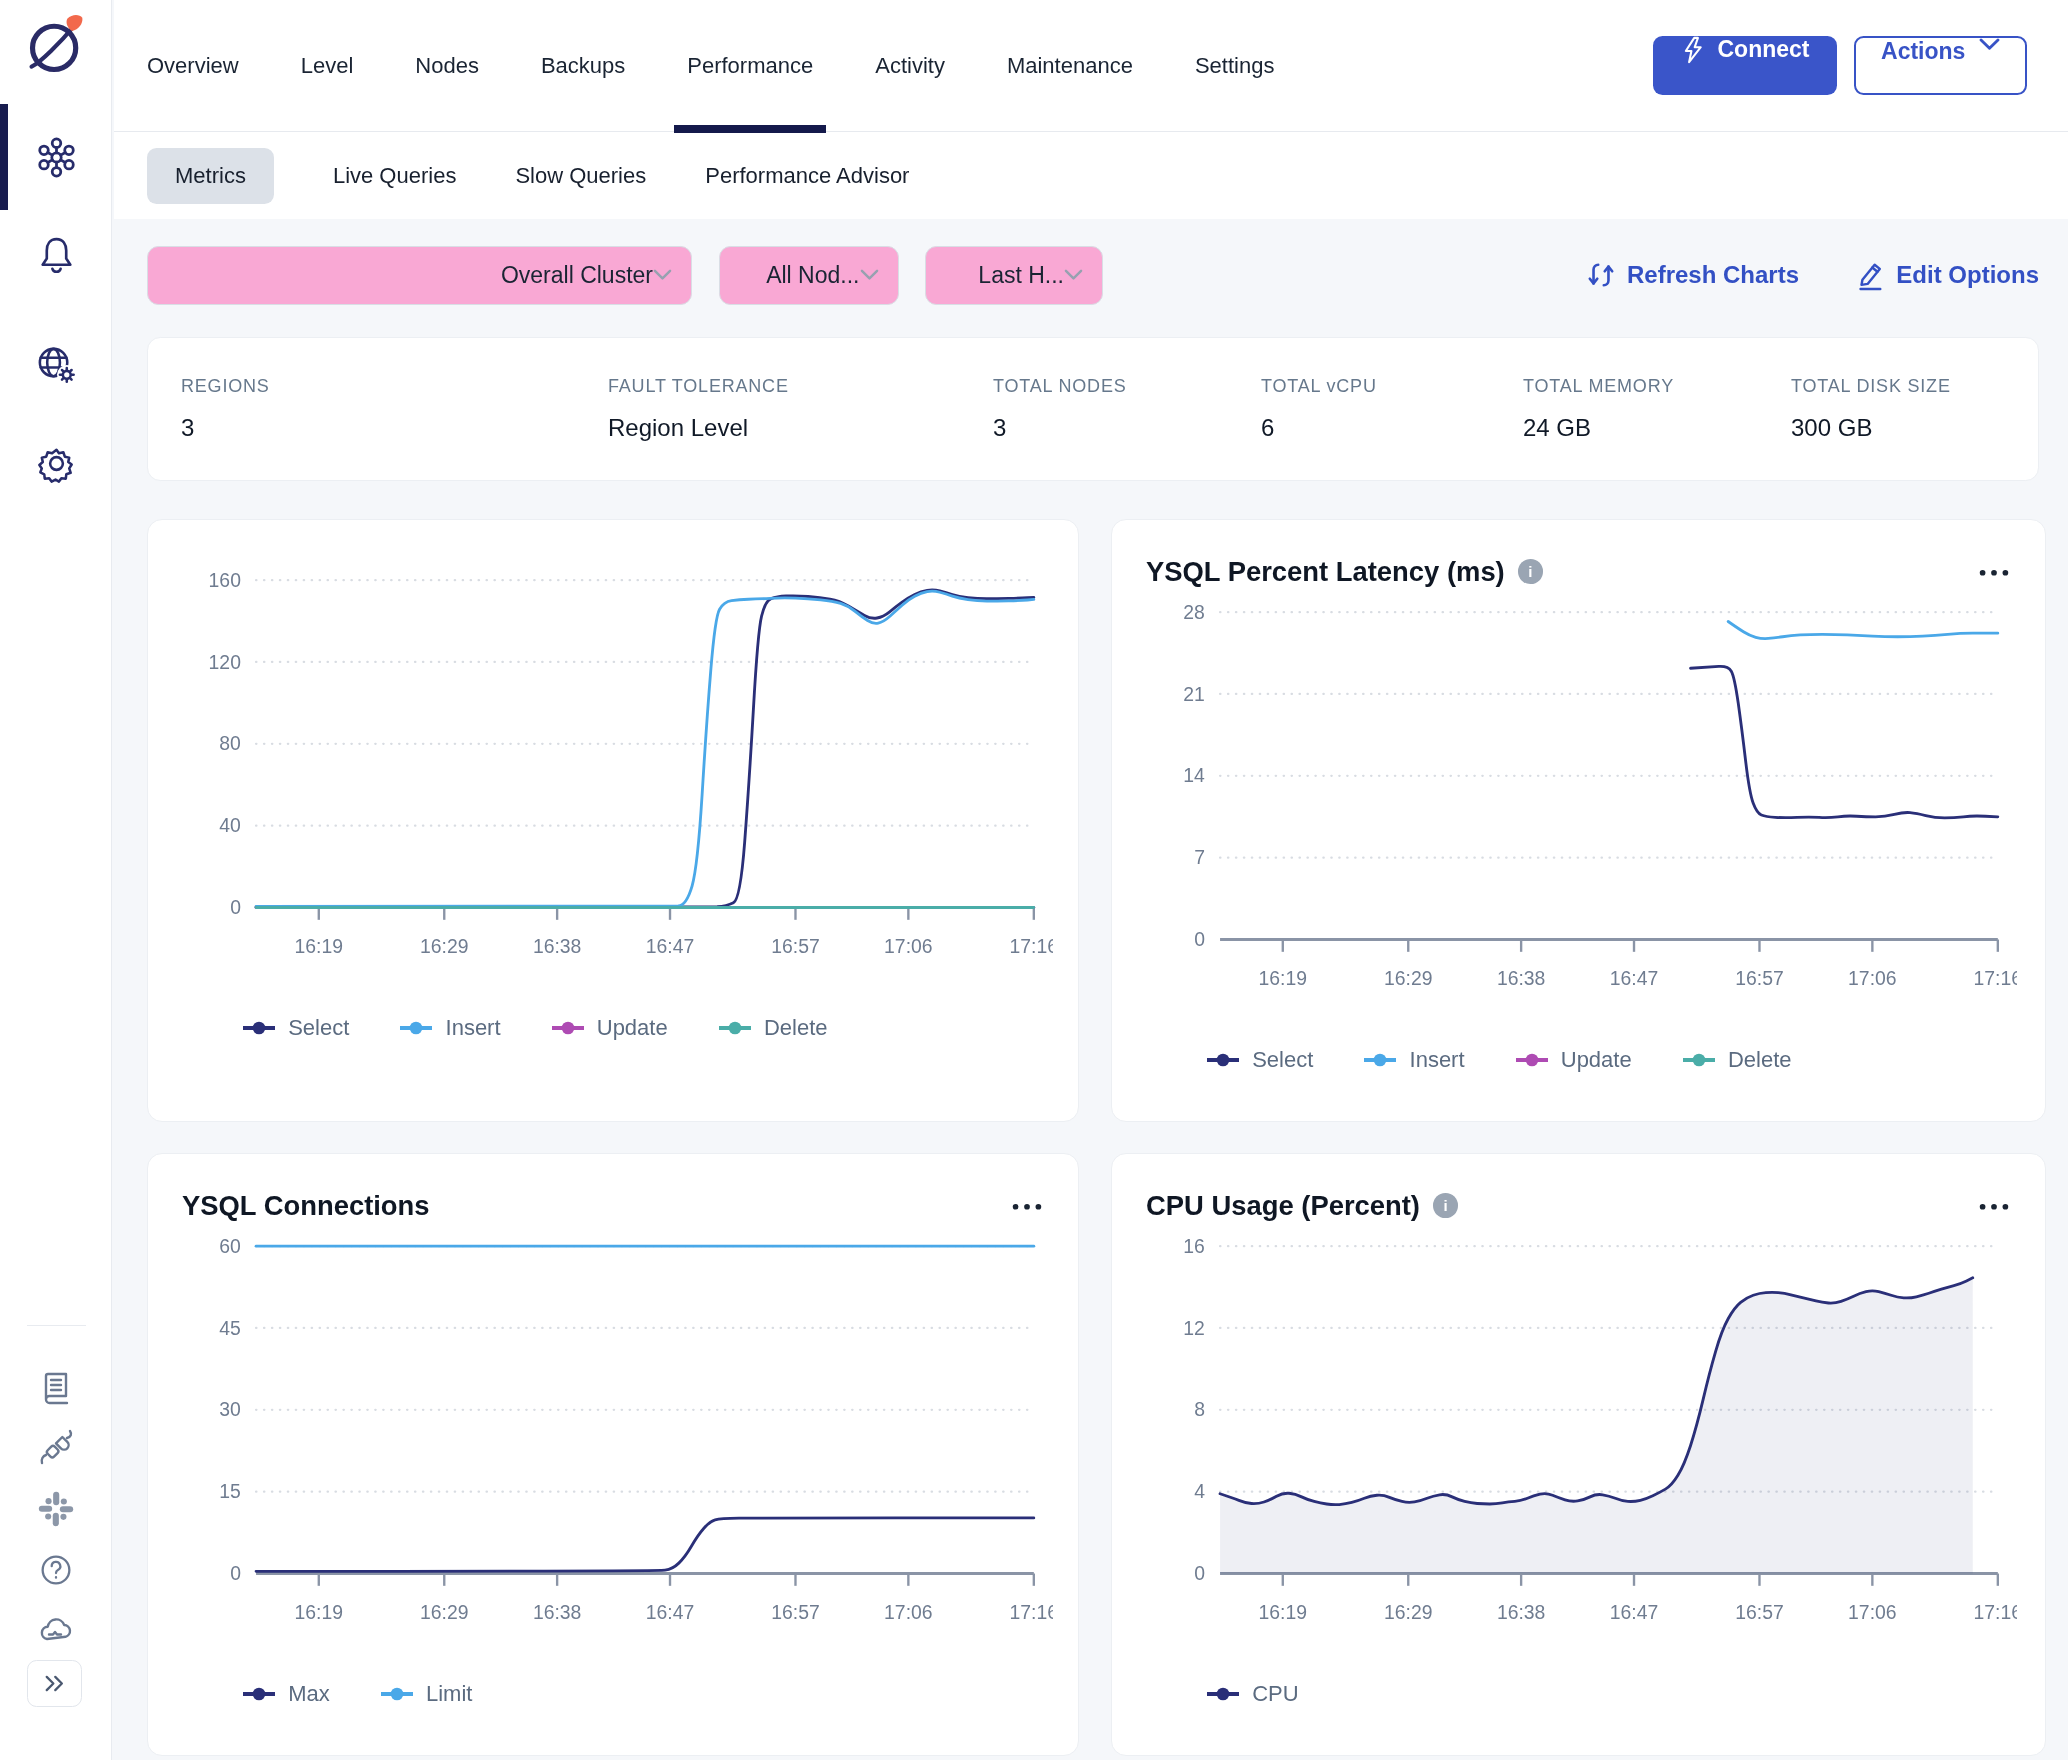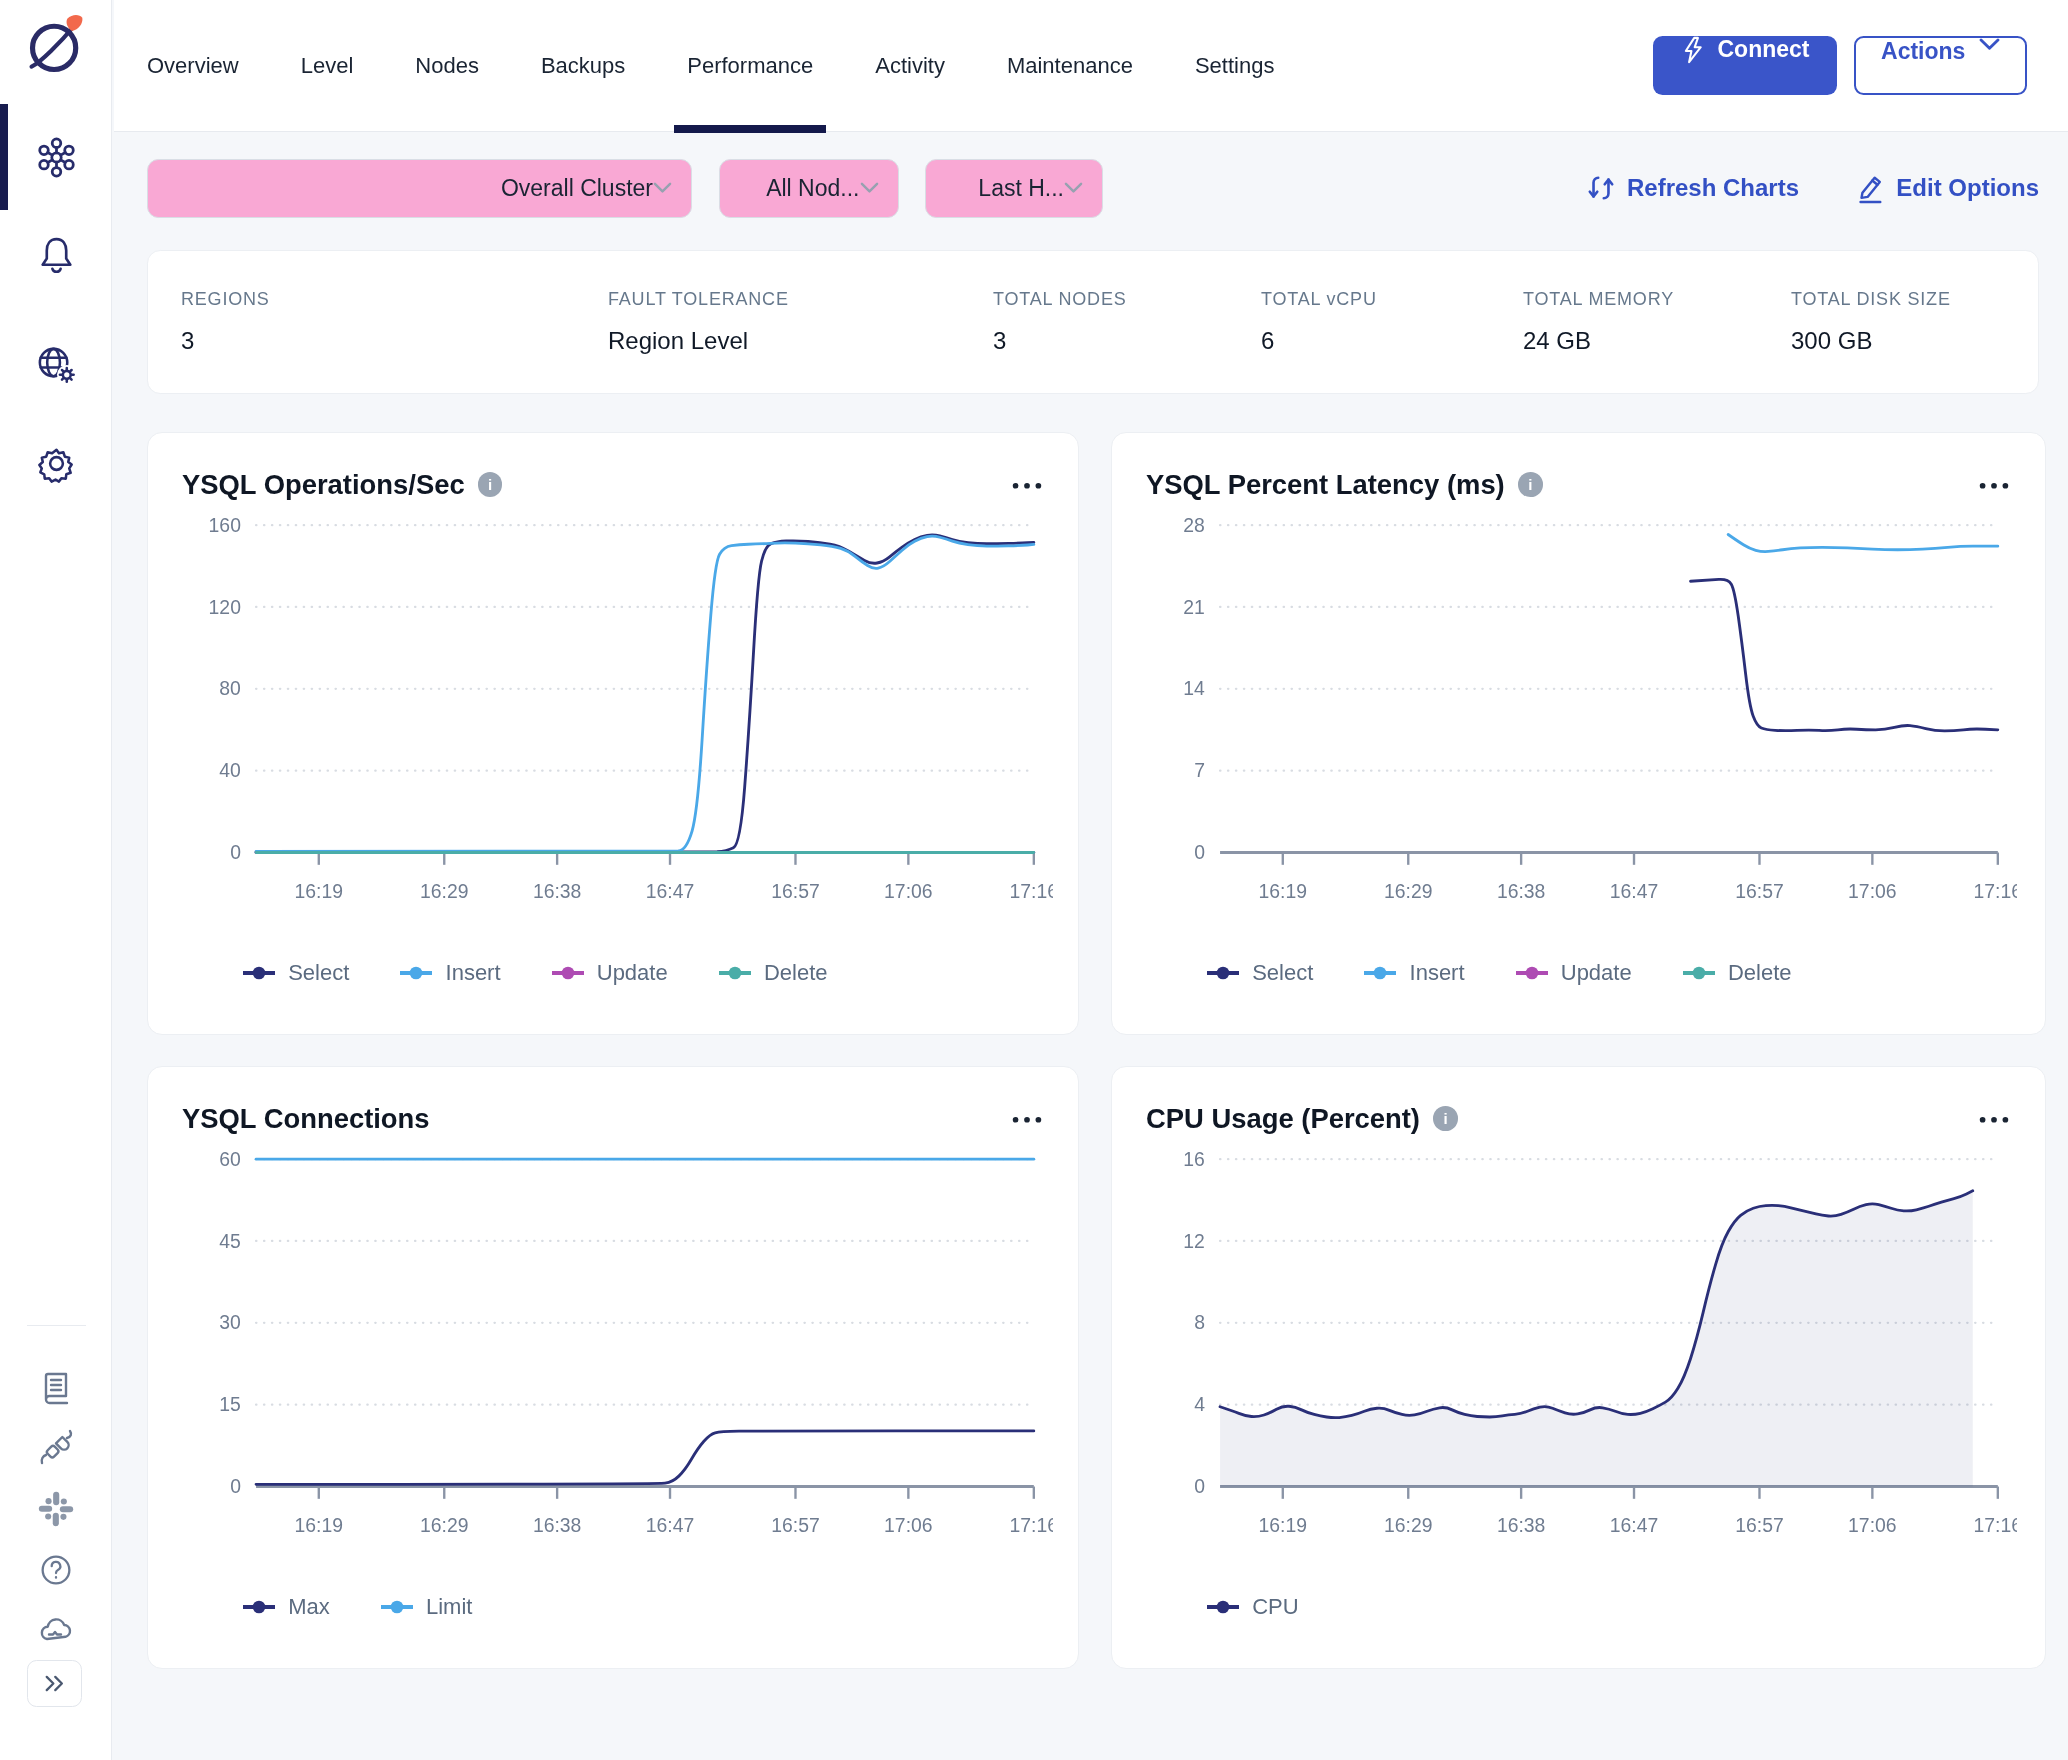--- a/index.html
+++ b/index.html
@@ -207,20 +207,26 @@
       </button>
       <div class="btn btn-actions">
         <span>Actions</span>
         <svg width="21" height="13.2" viewBox="0 0 22 14">
           <polyline points="2,2 11,11 20,2" fill="none" stroke="#3853C6" stroke-width="3" stroke-linecap="round" stroke-linejoin="round"></polyline>
         </svg>
       </div>
     </div>
   </div>
 
+  <div class="subtabs">
+    <div class="subtab active">Metrics</div>
+    <div class="subtab">Live Queries</div>
+    <div class="subtab">Slow Queries</div>
+    <div class="subtab">Performance Advisor</div>
+  </div>
 
   <div class="content">
 
     <div class="filter-row">
       <div class="dd dd-cluster">
         <span>Overall Cluster</span>
         <svg width="19" height="12.3" viewBox="0 0 20 13">
             <polyline points="2,2 10,10 18,2" fill="none" stroke="#97A1B0" stroke-width="2.6" stroke-linecap="round" stroke-linejoin="round"></polyline>
           </svg>
       </div>
@@ -284,31 +290,20 @@
       </div>
       <div>
         <div class="stat-label">TOTAL DISK SIZE</div>
         <div class="stat-value">300 GB</div>
       </div>
     </div>
 
     <div class="charts-grid">
 
       <div class="card">
-        <div class="card-head">
-          <span class="card-title">YSQL Operations/Sec</span>
-          <span class="info"></span>
-          <span class="dots">
-            <svg width="38" height="9.5" viewBox="0 0 40 10">
-                <circle cx="8" cy="5" r="3" fill="#1A2433"></circle>
-                <circle cx="20" cy="5" r="3" fill="#1A2433"></circle>
-                <circle cx="32" cy="5" r="3" fill="#1A2433"></circle>
-              </svg>
-          </span>
-        </div>
         <div class="chart-wrap"><svg class="chartsvg" width="871" height="422" viewBox="0 0 920 446">
               <text x="62" y="369" text-anchor="end">0</text>
               <line x1="78" y1="275.5" x2="900" y2="275.5" stroke="#D8DCE2" stroke-width="2.4" stroke-linecap="round" stroke-dasharray="0.4 8"></line>
               <text x="62" y="282.5" text-anchor="end">40</text>
               <line x1="78" y1="189" x2="900" y2="189" stroke="#D8DCE2" stroke-width="2.4" stroke-linecap="round" stroke-dasharray="0.4 8"></line>
               <text x="62" y="196" text-anchor="end">80</text>
               <line x1="78" y1="102.5" x2="900" y2="102.5" stroke="#D8DCE2" stroke-width="2.4" stroke-linecap="round" stroke-dasharray="0.4 8"></line>
               <text x="62" y="109.5" text-anchor="end">120</text>
               <line x1="78" y1="16" x2="900" y2="16" stroke="#D8DCE2" stroke-width="2.4" stroke-linecap="round" stroke-dasharray="0.4 8"></line>
               <text x="62" y="23" text-anchor="end">160</text>

